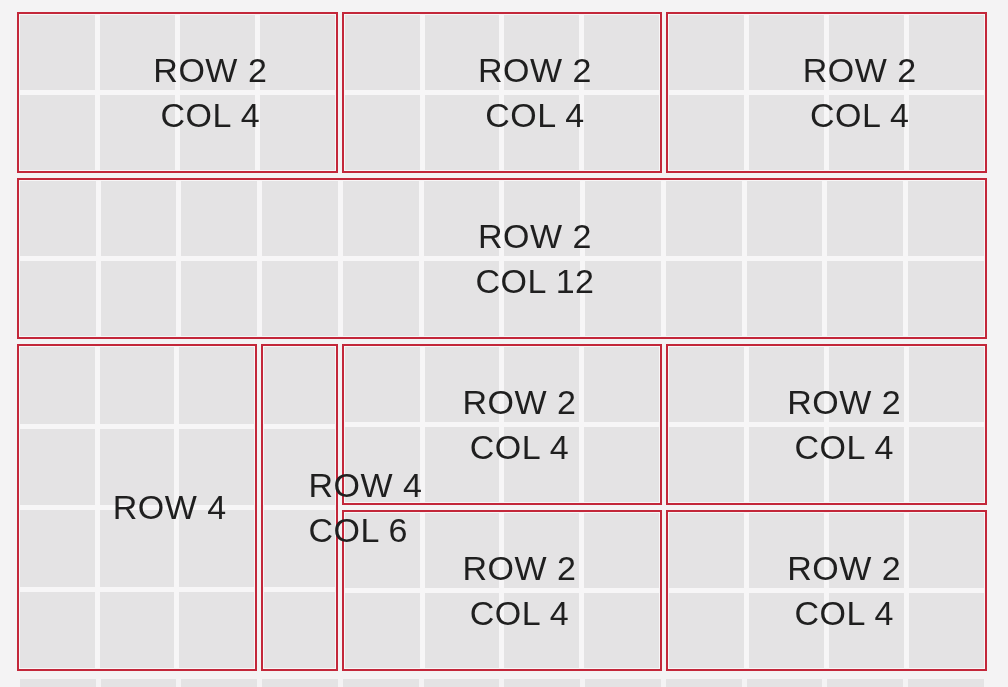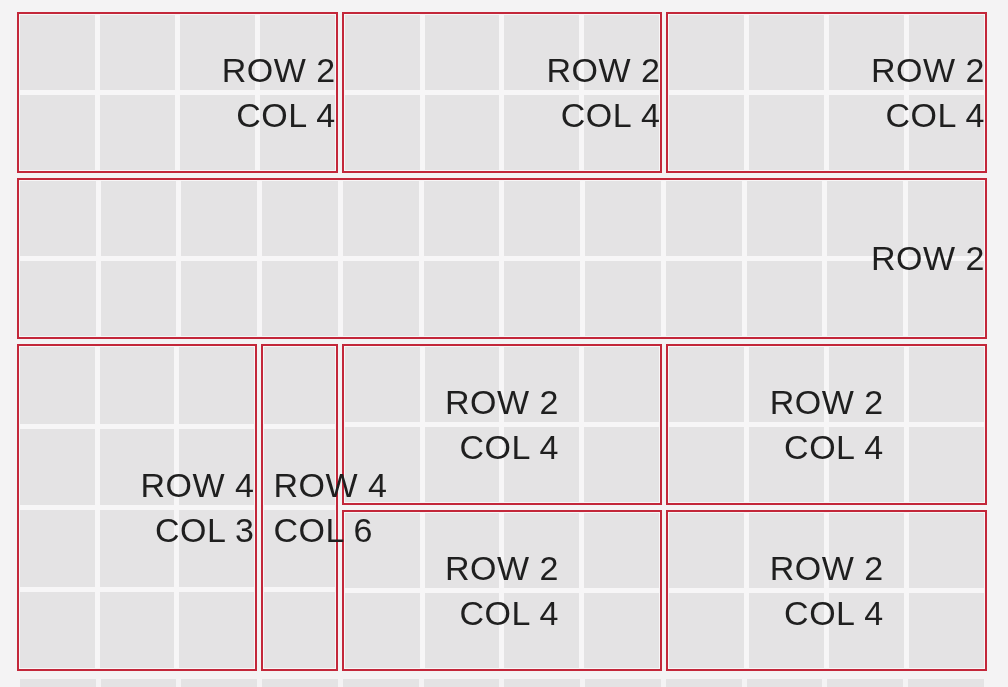--- a/index.html
+++ b/index.html
@@ -37,21 +37,21 @@
     position:absolute; inset:1px;
     display:grid; gap:5px;
   }
   .cell{background:var(--cell);}
   .label{
     position:absolute; inset:0; z-index:2;
     display:flex; flex-direction:column; justify-content:center;
     font-size:34px; line-height:45px;
     letter-spacing:0.5px;
   }
-  .label .lines{display:block; text-align:right;}
+  .label .lines{display:block; text-align:center;margin-left:35px;}
   .label .lines span{display:block;}
   .label.left .lines{padding-left:31px;}
   .label.center{align-items:center;}
   .label.tight .lines{padding-left:11px; white-space:nowrap;}
   
   .a1{grid-column:1/5;  grid-row:1/3;}
   .a2{grid-column:5/9;  grid-row:1/3;}
   .a3{grid-column:9/13; grid-row:1/3;}
   .b1{grid-column:1/13; grid-row:3/5;}
   .c1{grid-column:1/4;  grid-row:5/9;}
@@ -147,20 +147,21 @@
         <div class="cell"></div>
         <div class="cell"></div>
         <div class="cell"></div>
         <div class="cell"></div>
         <div class="cell"></div>
         <div class="cell"></div>
       </div>
     <div class="label left">
       <div class="lines">
         <span>ROW 2</span>
+        <span>COL 12</span>
       </div>
     </div>
   </div>
 
   <div class="box c1">
     <div class="cells" style="grid-template-columns: repeat(3, 1fr); grid-template-rows: repeat(4, 1fr);">
         <div class="cell"></div>
         <div class="cell"></div>
         <div class="cell"></div>
         <div class="cell"></div>
@@ -169,21 +170,20 @@
         <div class="cell"></div>
         <div class="cell"></div>
         <div class="cell"></div>
         <div class="cell"></div>
         <div class="cell"></div>
         <div class="cell"></div>
       </div>
     <div class="label left">
       <div class="lines">
         <span>ROW 4</span>
-        <span>COL 3</span>
       </div>
     </div>
   </div>
 
   <div class="box c2 raised">
     <div class="cells" style="grid-template-columns: repeat(1, 1fr); grid-template-rows: repeat(4, 1fr);">
         <div class="cell"></div>
         <div class="cell"></div>
         <div class="cell"></div>
         <div class="cell"></div>

